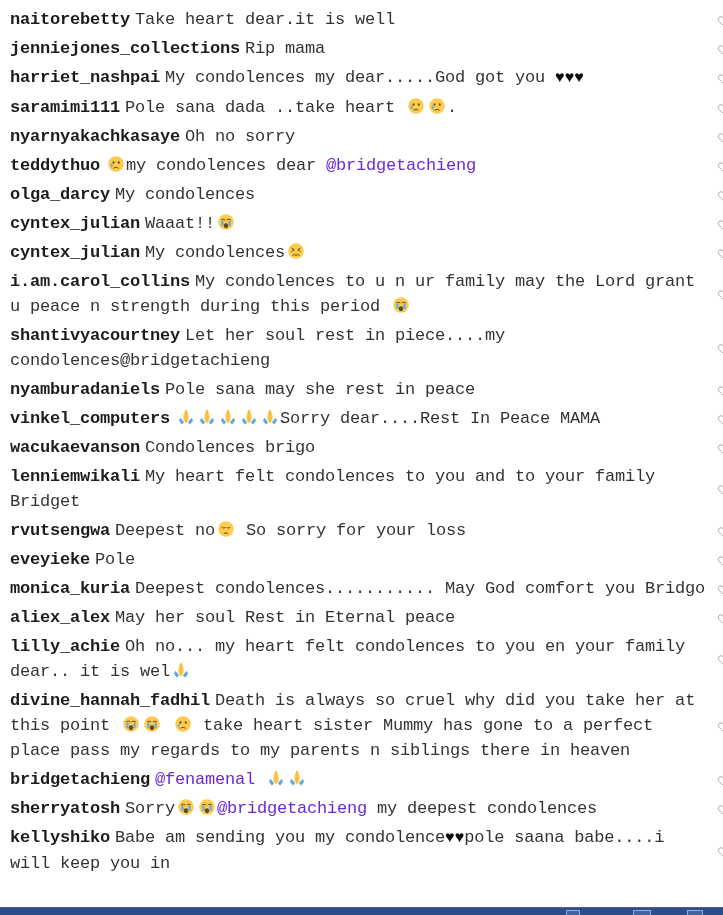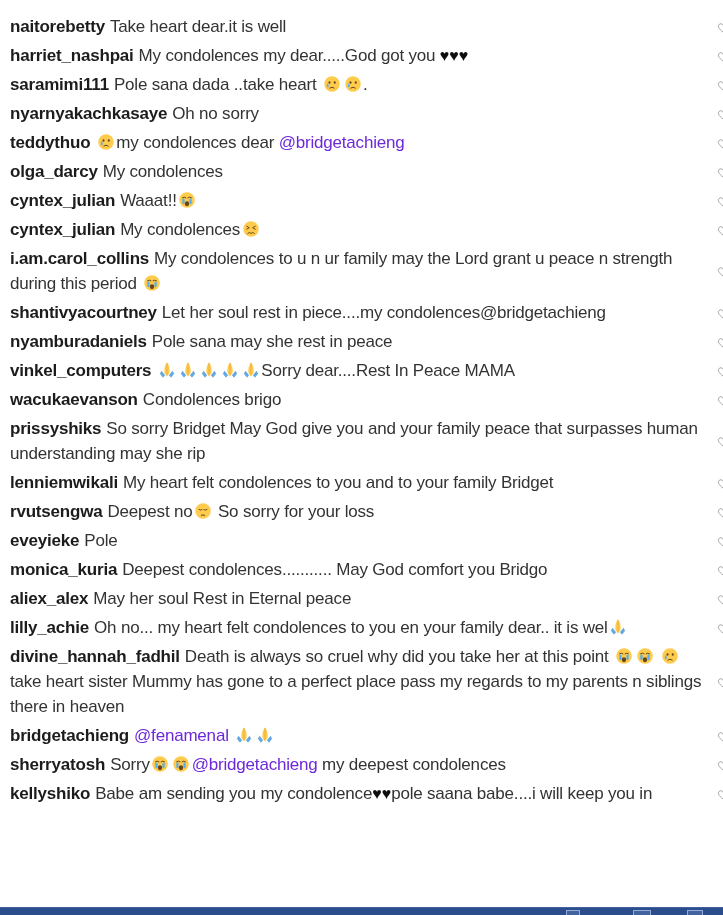--- a/index.html
+++ b/index.html
@@ -1,21 +1,21 @@
 <!DOCTYPE html>
 <html><head>
 <meta charset="utf-8">
 <style>
   html,body{margin:0;padding:0;}
   body{
     width:723px;height:915px;overflow:hidden;position:relative;
     background:#ffffff;
     font-family:"Liberation Sans","DejaVu Sans",sans-serif;
   }
-  .comments{padding:14px 16px 0 10px;}
+  .comments{padding:7px 16px 0 10px;font-family:Liberation Mono, monospace;}
   .comment{
     position:relative;
     margin:0 0 4px 0;
     font-size:17px;line-height:25px;
     letter-spacing:-0.2px;
     color:#333333;
   }
   .username{font-weight:700;color:#1c1c1c;margin-right:5px;cursor:pointer;}
   .mention{color:#6d28d9;text-decoration:none;cursor:pointer;}
   .c-text{color:#333333;}
@@ -42,20 +42,25 @@
 </style>
 </head>
 <body>
 
 <main class="comments">
     <p class="comment"><span class="username">naitorebetty</span><span class="c-text">Take heart dear.it is well</span><span class="like">
         <svg viewBox="0 0 24 22" xmlns="http://www.w3.org/2000/svg">
           <path d="M12 19.5 C4.5 14 2.5 9.8 5.2 6.9 C7.5 4.4 10.9 5.3 12 7.9 C13.1 5.3 16.5 4.4 18.8 6.9 C21.5 9.8 19.5 14 12 19.5 Z" fill="none" stroke="#9a9a9a" stroke-width="1.5"></path>
         </svg>
       </span></p>
+    <p class="comment"><span class="username">jenniejones_collections</span><span class="c-text">Rip mama</span><span class="like">
+        <svg viewBox="0 0 24 22" xmlns="http://www.w3.org/2000/svg">
+          <path d="M12 19.5 C4.5 14 2.5 9.8 5.2 6.9 C7.5 4.4 10.9 5.3 12 7.9 C13.1 5.3 16.5 4.4 18.8 6.9 C21.5 9.8 19.5 14 12 19.5 Z" fill="none" stroke="#9a9a9a" stroke-width="1.5"></path>
+        </svg>
+      </span></p>
     <p class="comment"><span class="username">harriet_nashpai</span><span class="c-text">My condolences my dear.....God got you </span><span class="c-heart">♥</span><span class="c-heart">♥</span><span class="c-heart">♥</span><span class="like">
         <svg viewBox="0 0 24 22" xmlns="http://www.w3.org/2000/svg">
           <path d="M12 19.5 C4.5 14 2.5 9.8 5.2 6.9 C7.5 4.4 10.9 5.3 12 7.9 C13.1 5.3 16.5 4.4 18.8 6.9 C21.5 9.8 19.5 14 12 19.5 Z" fill="none" stroke="#9a9a9a" stroke-width="1.5"></path>
         </svg>
       </span></p>
     <p class="comment"><span class="username">saramimi111</span><span class="c-text">Pole sana dada ..take heart </span><span class="c-emoji"><svg viewBox="0 0 36 36" xmlns="http://www.w3.org/2000/svg">
           <circle cx="18" cy="18" r="15.5" fill="#FFCB4C"></circle>
           <ellipse cx="13" cy="15" rx="2" ry="2.6" fill="#65471B"></ellipse>
           <ellipse cx="23.5" cy="15" rx="2" ry="2.6" fill="#65471B"></ellipse>
           <path d="M13.5 26 Q18 22.5 22.5 26" stroke="#65471B" stroke-width="2" fill="none" stroke-linecap="round"></path>
@@ -160,25 +165,20 @@
           <path d="M7 20.5 L13.5 28.5 L10 32.5 L4.5 25.5 Z" fill="#5DADEC" stroke="#3b7bb5" stroke-width="0.8"></path>
           <path d="M29 20.5 L22.5 28.5 L26 32.5 L31.5 25.5 Z" fill="#5DADEC" stroke="#3b7bb5" stroke-width="0.8"></path>
           <path d="M18 2.5 C13.8 8.5 12 15 12.8 23.5 L18 31 L23.2 23.5 C24 15 22.2 8.5 18 2.5 Z" fill="#FFCB4C"></path>
           <path d="M18 4 L18 28.5" stroke="#E2A33D" stroke-width="1.4"></path>
         </svg></span><span class="c-text">Sorry dear....Rest In Peace MAMA</span><span class="like">
         <svg viewBox="0 0 24 22" xmlns="http://www.w3.org/2000/svg">
           <path d="M12 19.5 C4.5 14 2.5 9.8 5.2 6.9 C7.5 4.4 10.9 5.3 12 7.9 C13.1 5.3 16.5 4.4 18.8 6.9 C21.5 9.8 19.5 14 12 19.5 Z" fill="none" stroke="#9a9a9a" stroke-width="1.5"></path>
         </svg>
       </span></p>
     <p class="comment"><span class="username">wacukaevanson</span><span class="c-text">Condolences brigo</span><span class="like">
-        <svg viewBox="0 0 24 22" xmlns="http://www.w3.org/2000/svg">
-          <path d="M12 19.5 C4.5 14 2.5 9.8 5.2 6.9 C7.5 4.4 10.9 5.3 12 7.9 C13.1 5.3 16.5 4.4 18.8 6.9 C21.5 9.8 19.5 14 12 19.5 Z" fill="none" stroke="#9a9a9a" stroke-width="1.5"></path>
-        </svg>
-      </span></p>
-    <p class="comment"><span class="username">prissyshiks</span><span class="c-text">So sorry Bridget May God give you and your family peace that surpasses human understanding may she rip</span><span class="like">
         <svg viewBox="0 0 24 22" xmlns="http://www.w3.org/2000/svg">
           <path d="M12 19.5 C4.5 14 2.5 9.8 5.2 6.9 C7.5 4.4 10.9 5.3 12 7.9 C13.1 5.3 16.5 4.4 18.8 6.9 C21.5 9.8 19.5 14 12 19.5 Z" fill="none" stroke="#9a9a9a" stroke-width="1.5"></path>
         </svg>
       </span></p>
     <p class="comment"><span class="username">lenniemwikali</span><span class="c-text">My heart felt condolences to you and to your family Bridget</span><span class="like">
         <svg viewBox="0 0 24 22" xmlns="http://www.w3.org/2000/svg">
           <path d="M12 19.5 C4.5 14 2.5 9.8 5.2 6.9 C7.5 4.4 10.9 5.3 12 7.9 C13.1 5.3 16.5 4.4 18.8 6.9 C21.5 9.8 19.5 14 12 19.5 Z" fill="none" stroke="#9a9a9a" stroke-width="1.5"></path>
         </svg>
       </span></p>
     <p class="comment"><span class="username">rvutsengwa</span><span class="c-text">Deepest no</span><span class="c-emoji"><svg viewBox="0 0 36 36" xmlns="http://www.w3.org/2000/svg">

